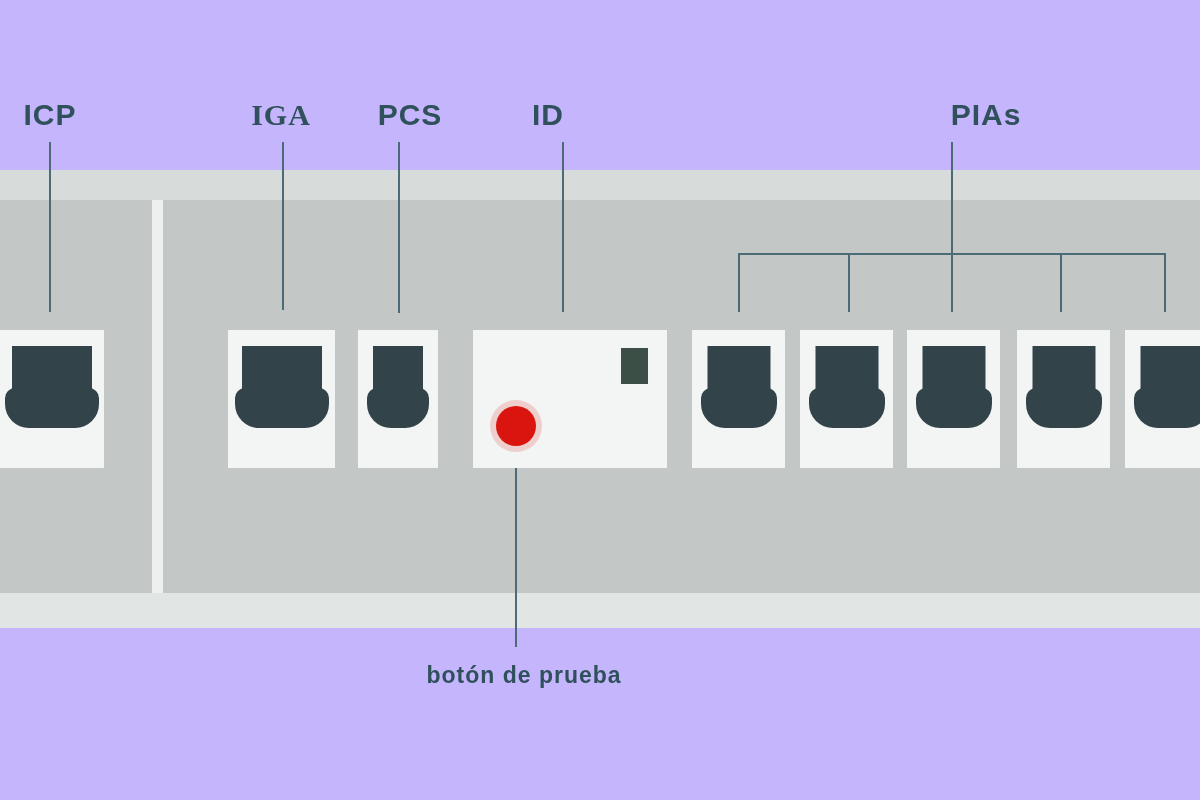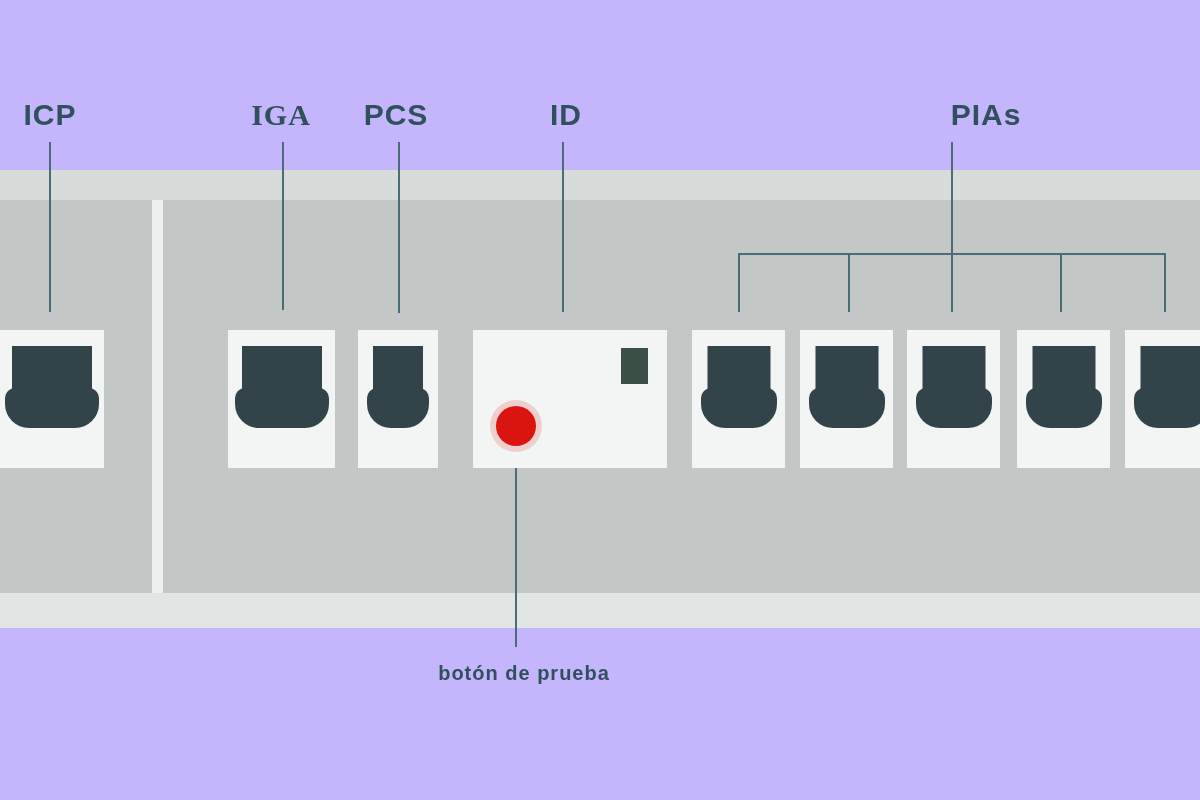--- a/index.html
+++ b/index.html
@@ -13,26 +13,26 @@
   .band-top   {top:170px;}
   .band-bottom{position:absolute;left:0;top:593px;width:1200px;height:35px;background:var(--panel_bottom_band);}
   .section-gap{position:absolute;left:152px;top:200px;width:11px;height:393px;background:var(--section_gap);}
   
   .lbl{
     position:absolute;top:98px;transform:translateX(-50%);
     color:var(--label_text);font-size:30px;font-weight:700;letter-spacing:1px;white-space:nowrap;
   }
   .lbl-icp {left:50px;}
   .lbl-iga {left:281px;font-family:Liberation Serif, serif;}
-  .lbl-pcs {left:396px;text-align:right;}
-  .lbl-id  {left:566px;}
+  .lbl-pcs {left:410px;text-align:right;}
+  .lbl-id  {left:548px;}
   .lbl-pias{left:958px;margin-left:28px;}
   .lbl-test{
     position:absolute;left:524px;top:662px;transform:translateX(-50%);
-    color:var(--label_text);font-size:20px;font-weight:700;letter-spacing:1px;white-space:nowrap;
+    color:var(--label_text);font-size:23px;font-weight:700;letter-spacing:1px;white-space:nowrap;
   }
   
   .vline{position:absolute;width:2px;background:var(--leader_line);}
   .line-icp {left:49px; top:142px;height:170px;}
   .line-iga {left:282px;top:142px;height:168px;}
   .line-pcs {left:398px;top:142px;height:171px;}
   .line-id  {left:562px;top:142px;height:170px;}
   .line-pias{left:951px;top:142px;height:112px;}
   .line-test{left:515px;top:456px;height:191px;}
   .bracket-h{position:absolute;left:738px;top:253px;width:428px;height:2px;background:var(--leader_line);}

